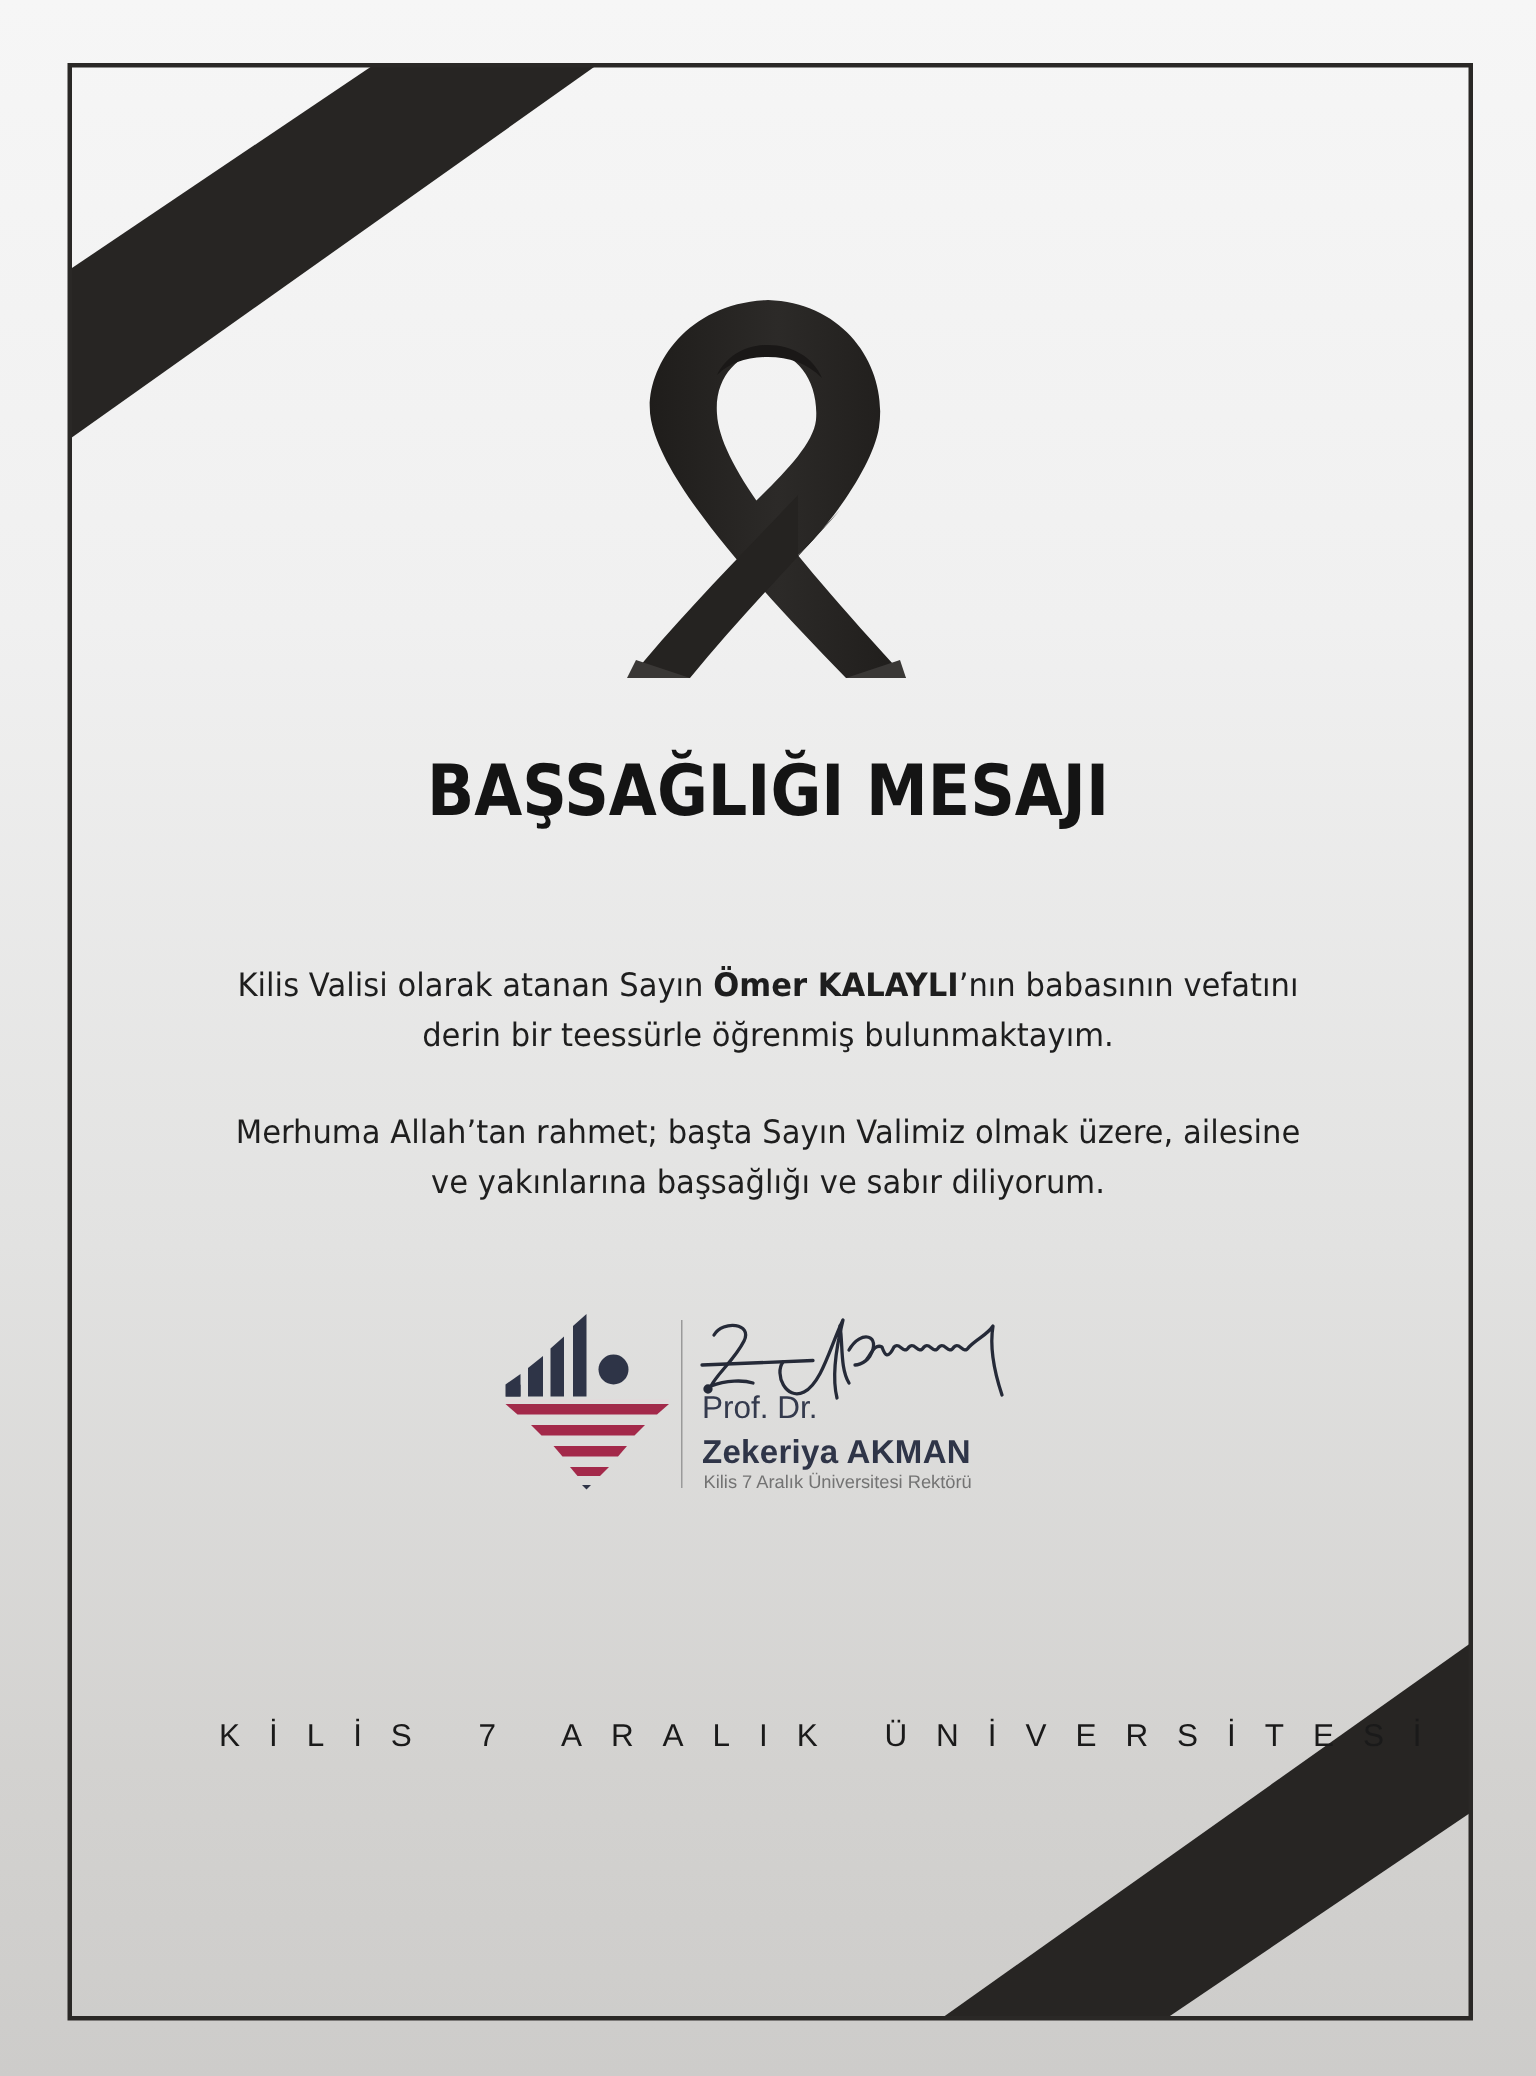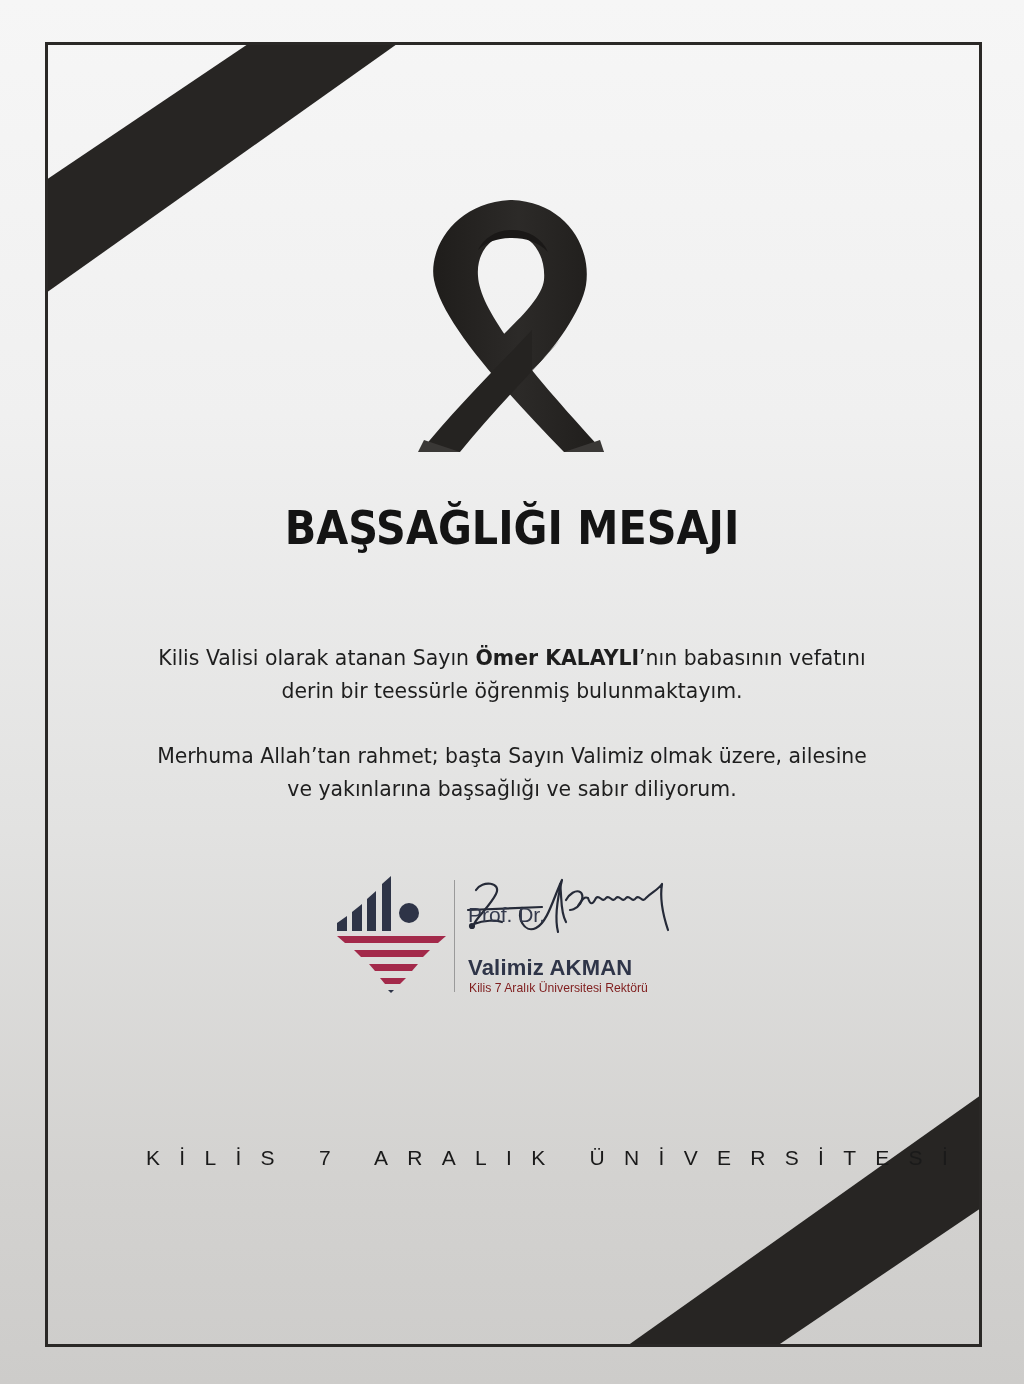--- a/index.html
+++ b/index.html
@@ -26,30 +26,30 @@
     font-family: "DejaVu Sans", sans-serif; font-size: 21.5px; line-height: 33px; color: #1e1e1e;
     transform: scaleX(0.95); transform-origin: 512px 0;
   }
   .para b { font-weight: bold; }
   .p1 { top: 641px; }
   .p2 { top: 739px; }
   .logo { position: absolute; left: 334px; top: 876px; width: 116px; height: 122px; }
   .divider { position: absolute; left: 454px; top: 880px; width: 1px; height: 112px; background: #9a9a9a; }
   .signature { position: absolute; left: 462px; top: 876px; width: 232px; height: 62px; }
   .sig-title {
-    position: absolute; left: 468px; top: 903px; font-family: "Liberation Sans", sans-serif;
+    position: absolute; left: 468px; top: 927px; font-family: "Liberation Sans", sans-serif;
     font-size: 21px; color: #343a4d;
   }
   .sig-name {
     position: absolute; left: 468px; top: 955px; font-family: "Liberation Sans", sans-serif;
     font-weight: bold; font-size: 22px; color: #2f3548; letter-spacing: 0.2px;
   }
   .sig-role {
     position: absolute; left: 469px; top: 981px; font-family: "Liberation Sans", sans-serif;
-    font-size: 12.2px; color: #7f1d1d;
+    font-size: 12.2px; color: #737373;
   }
   .footer {
     position: absolute; left: 146px; top: 1146px; font-family: Liberation Sans, sans-serif;
     font-size: 21px; letter-spacing: 19.3px; color: #1a1a1a; white-space: nowrap;
     font-weight: normal;
   }
 </style>
 </head>
 <body>
 
@@ -118,16 +118,16 @@
     <path d="M6,34 L80,31"></path>
     <circle cx="10" cy="50" r="2" fill="#252a38"></circle>
     <path d="M60,32 C54,40 62,58 74,52 C86,46 92,20 100,4 C96,20 92,40 96,56"></path>
     <path d="M98,8 C100,20 98,36 104,46"></path>
     <path d="M104,24 C112,10 126,14 118,28 C114,34 108,34 108,34"></path>
     <path d="M116,30 C120,24 122,20 126,22 C128,28 130,30 134,22 C138,18 140,28 144,22 C148,18 150,28 154,22 C158,18 160,28 164,22 C168,18 170,28 174,22 C178,18 180,28 184,22 C190,16 196,14 200,8 C198,20 200,36 206,54"></path>
   </g>
 </svg>
 
 <div class="sig-title">Prof. Dr.</div>
-<div class="sig-name">Valimiz AKMAN</div>
+<div class="sig-name">Zekeriya AKMAN</div>
 <div class="sig-role">Kilis 7 Aralık Üniversitesi Rektörü</div>
 
 <div class="footer">KİLİS 7 ARALIK ÜNİVERSİTESİ</div>
 
 </body></html>

